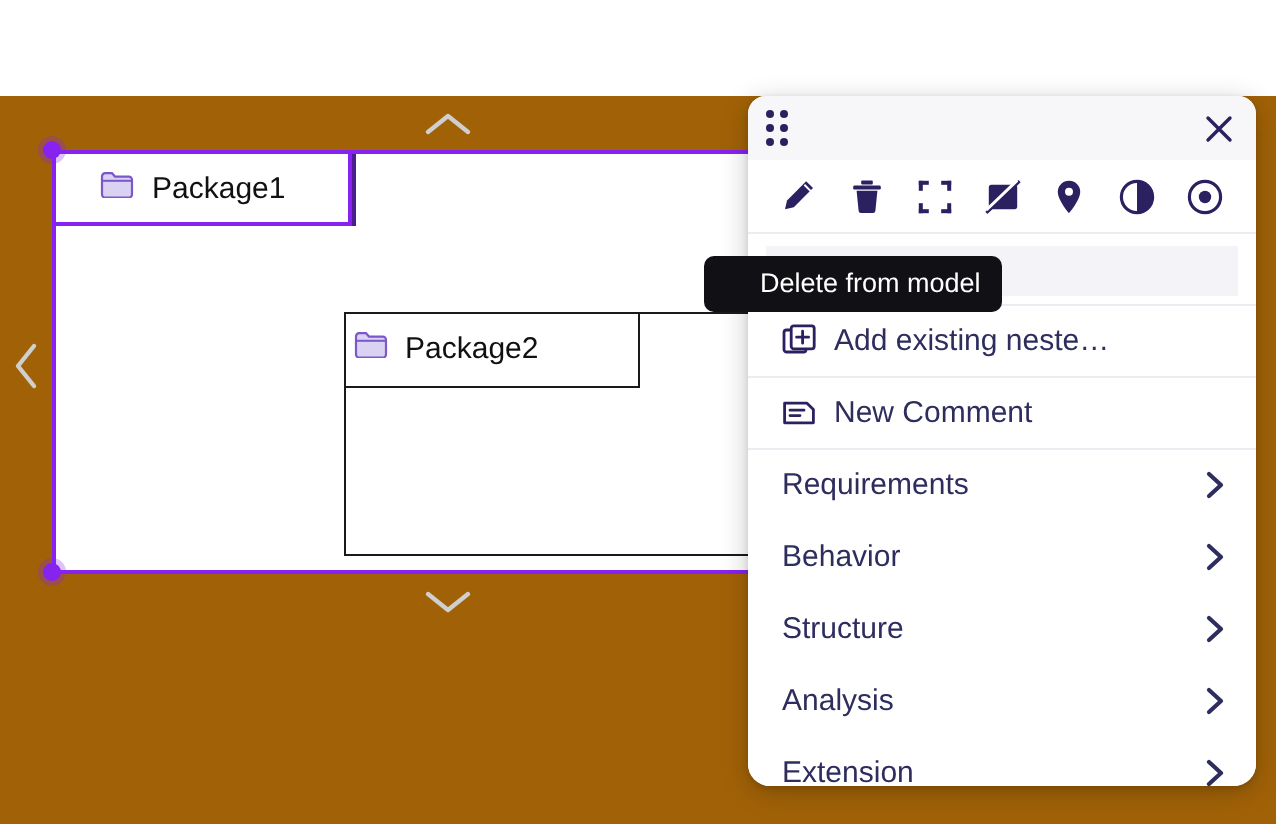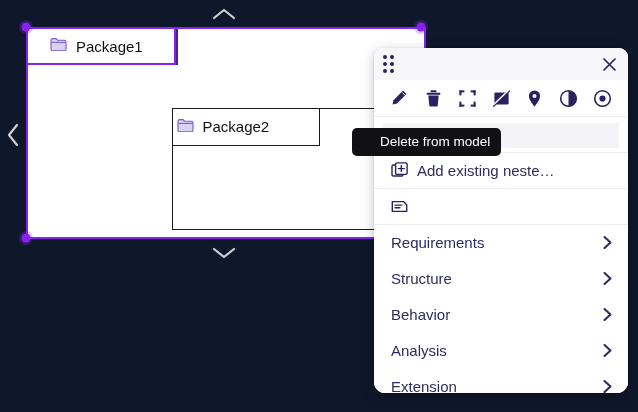--- a/index.html
+++ b/index.html
@@ -5,21 +5,21 @@
   * { box-sizing: border-box; margin: 0; padding: 0; }
   html, body {
     width: 638px; height: 412px;
     background: #ffffff;
     font-family: "Liberation Sans", sans-serif;
     overflow: hidden;
   }
   #root { position: relative; width: 638px; height: 412px; background: #fff; }
 
   
-  .canvas { position: absolute; inset: 0; background: #0f172a; }
+  .canvas { position: absolute; inset: 0; background: #a16207; margin-top: 48px; }
 
   
   .pkg1 {
     position: absolute;
     left: 26px; top: 27px;
     width: 400px; height: 212px;
     border: 2px solid #8723f0;
     background: #ffffff;
   }
   .pkg1-tab {
@@ -293,42 +293,43 @@
         <span class="mlabel">Add existing neste…</span>
       </div>
 
       <div class="mitem sep">
         <span class="mico">
           <svg width="17" height="17" viewBox="0 0 17 17">
             <path d="M1.3 3.6 h11.2 l3.2 3.2 v6.6 h-14.4 z" fill="none" stroke="#2b2060" stroke-width="1.4" stroke-linejoin="round"></path>
             <path d="M4 7.1 h7 M4 9.8 h5" stroke="#2b2060" stroke-width="1.4" stroke-linecap="round"></path>
           </svg>
         </span>
+        <span class="mlabel">New Comment</span>
       </div>
 
       <div class="mitem sep">
         <span class="mlabel">Requirements</span>
         <span class="chev">
           <svg width="13" height="15" viewBox="0 0 13 15">
               <path d="M3.5 2 L9.5 7.5 L3.5 13" stroke="#2e2d5e" stroke-width="2.1" fill="none" stroke-linecap="round" stroke-linejoin="round"></path>
             </svg>
         </span>
       </div>
 
       <div class="mitem">
+        <span class="mlabel">Behavior</span>
+        <span class="chev">
+          <svg width="13" height="15" viewBox="0 0 13 15">
+              <path d="M3.5 2 L9.5 7.5 L3.5 13" stroke="#2e2d5e" stroke-width="2.1" fill="none" stroke-linecap="round" stroke-linejoin="round"></path>
+            </svg>
+        </span>
+      </div>
+
+      <div class="mitem">
         <span class="mlabel">Structure</span>
-        <span class="chev">
-          <svg width="13" height="15" viewBox="0 0 13 15">
-              <path d="M3.5 2 L9.5 7.5 L3.5 13" stroke="#2e2d5e" stroke-width="2.1" fill="none" stroke-linecap="round" stroke-linejoin="round"></path>
-            </svg>
-        </span>
-      </div>
-
-      <div class="mitem">
-        <span class="mlabel">Behavior</span>
         <span class="chev">
           <svg width="13" height="15" viewBox="0 0 13 15">
               <path d="M3.5 2 L9.5 7.5 L3.5 13" stroke="#2e2d5e" stroke-width="2.1" fill="none" stroke-linecap="round" stroke-linejoin="round"></path>
             </svg>
         </span>
       </div>
 
       <div class="mitem">
         <span class="mlabel">Analysis</span>
         <span class="chev">

